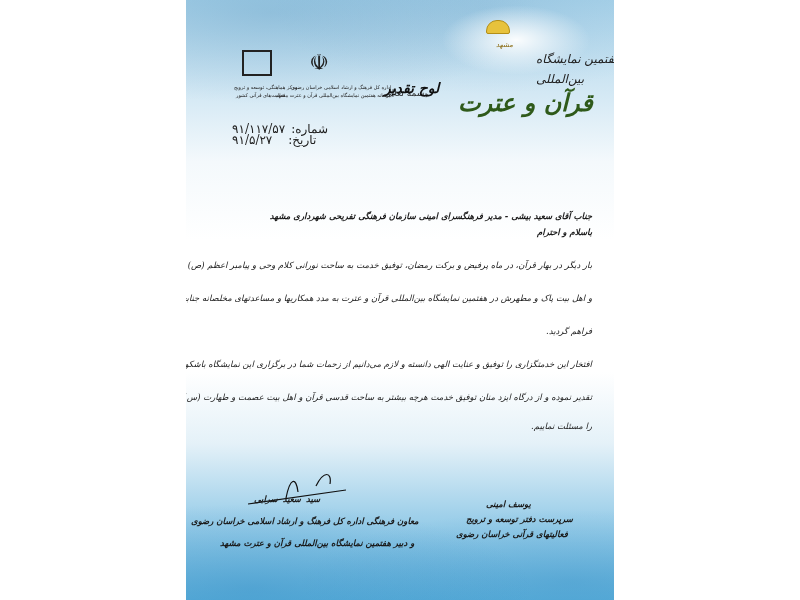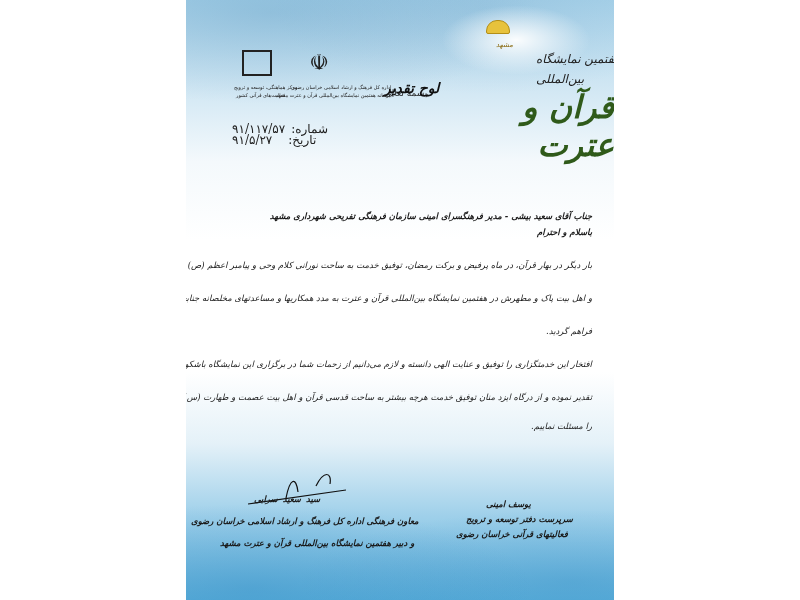--- a/index.html
+++ b/index.html
@@ -10,21 +10,21 @@
       background: radial-gradient(ellipse at 20% 10%, rgba(90,150,190,0.35), transparent 55%), radial-gradient(ellipse at 70% 5%, rgba(120,170,205,0.3), transparent 50%); }
     .page::after { content:""; position:absolute; left:0; bottom:0; width:428px; height:120px;
       background: radial-gradient(ellipse at 15% 90%, rgba(40,130,190,0.35), transparent 55%), radial-gradient(ellipse at 90% 85%, rgba(40,130,190,0.3), transparent 50%); }
     .abs { position:absolute; z-index:2; }
     .rtl { direction:rtl; unicode-bidi:embed; }
     .logo-box { width:26px; height:22px; border:2px solid #222; }
     .emblem { font-size:22px; color:#222; text-align:center; width:30px; }
     .tiny { font-size:5px; line-height:7px; color:#222; white-space:nowrap; }
     .small { font-size:12px; color:#222; white-space:nowrap; }
     .title-big { font-size:14px; font-weight:bold; color:#111; font-style:italic;margin-top:8px; }
-    .brand-green { font-size:32px; font-weight:bold; color:#2f5a1a; font-style:italic; }
+    .brand-green { font-size:24px; font-weight:bold; color:#2f5a1a; font-style:italic; }
     .line { font-size:8.5px; font-style:italic; color:#1a1a1a; white-space:nowrap; line-height:12px; }
     .splash { width:150px; height:70px; border-radius:50%; background: radial-gradient(ellipse, rgba(255,255,255,0.95), rgba(255,255,255,0) 70%); }
     .dome { width:22px; height:12px; border-radius:11px 11px 2px 2px; background:#e7c23c; border:1px solid #b38e18; }
   </style>
 </head>
 <body>
 
 <div class="page">
 
   <div class="abs splash" style="left:255px; top:5px;"></div>

